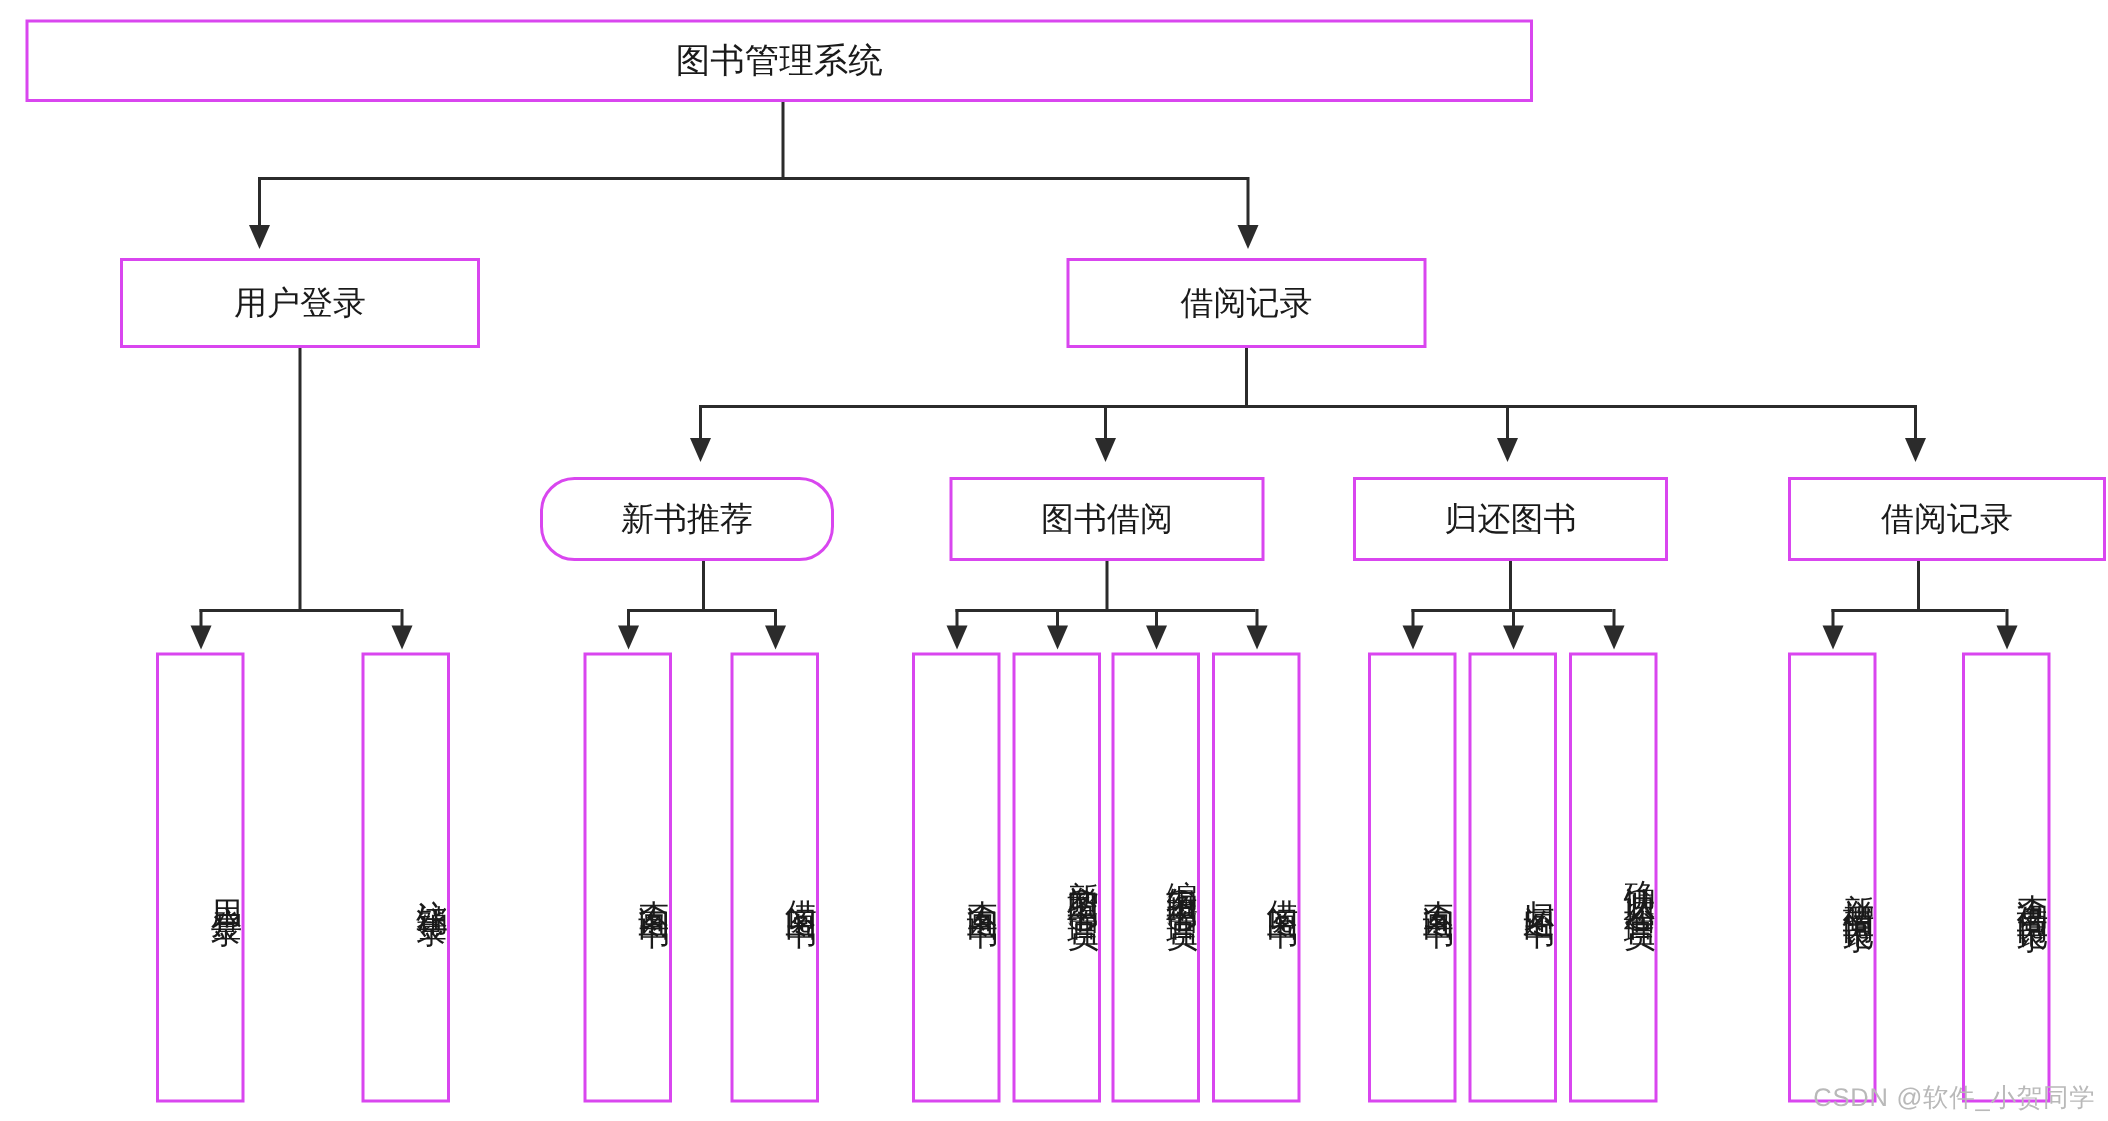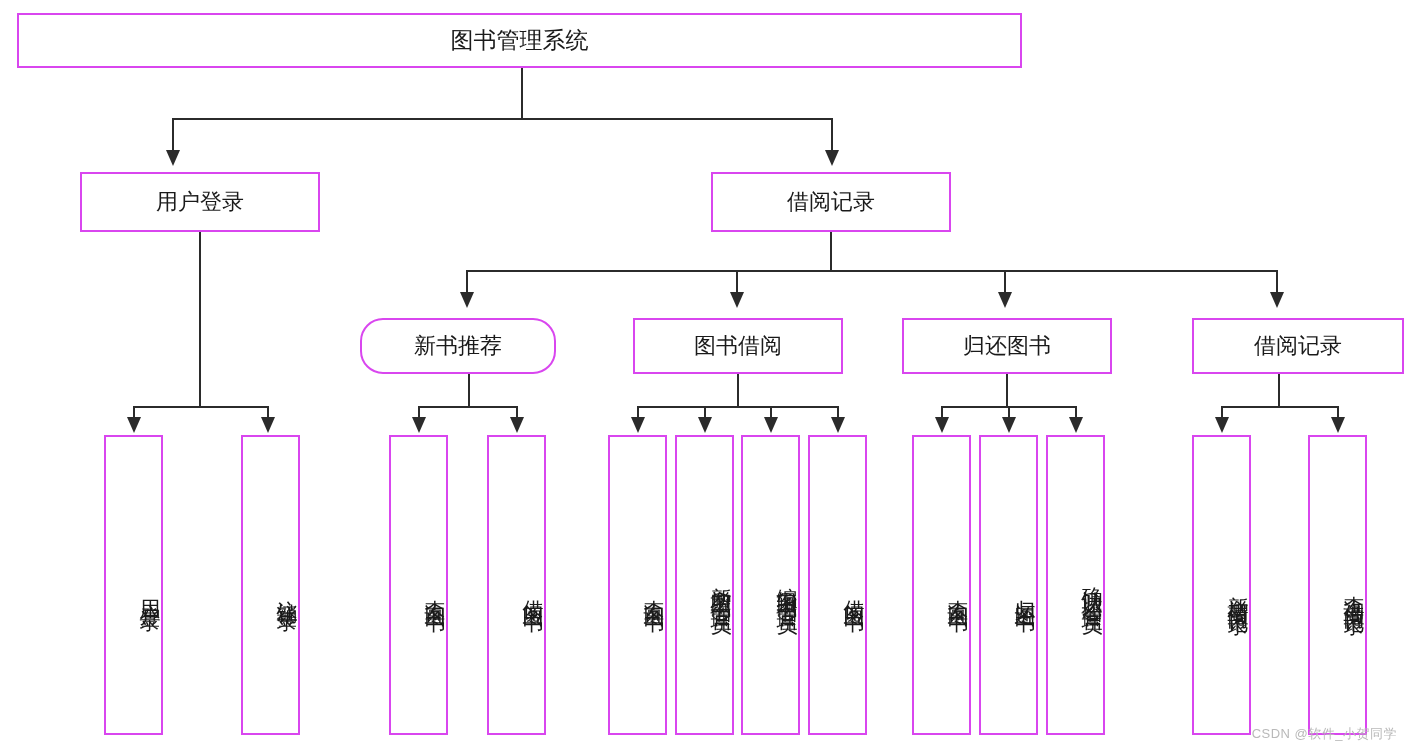--- a/index.html
+++ b/index.html
@@ -70,21 +70,21 @@
     border-left: 7px solid transparent;
     border-right: 7px solid transparent;
     border-top: 16px solid #2b2b2b;
   }
 
   
   #watermark {
     position: absolute;
     right: 8px;
     bottom: 4px;
-    font-size: 13px;
+    font-size: 17px;
     color: #b9b9b9;
     letter-spacing: 0.5px;
     white-space: nowrap;
     user-select: none;
     text-align: center;
   }
 </style>
 </head>
 <body>
 

